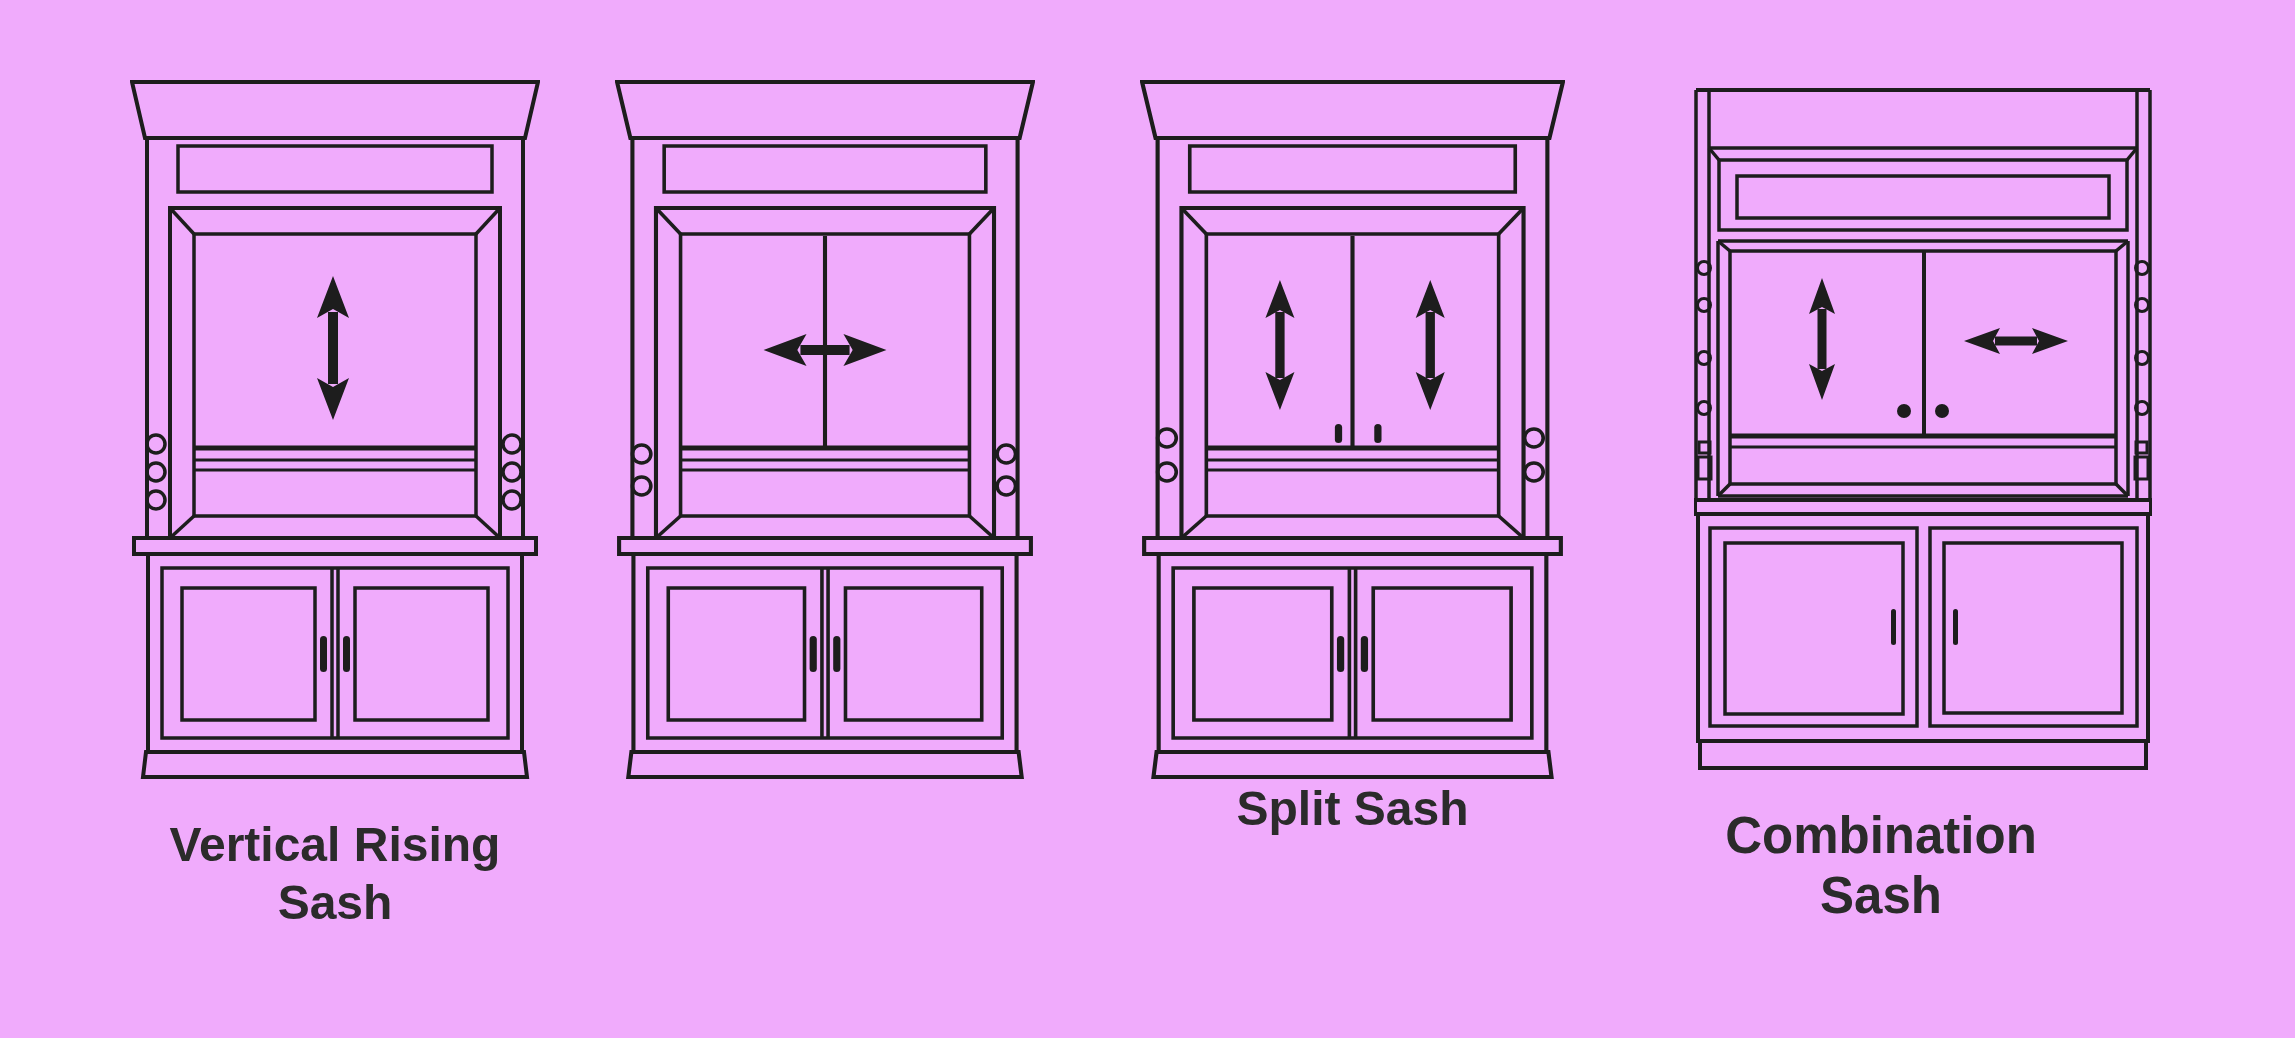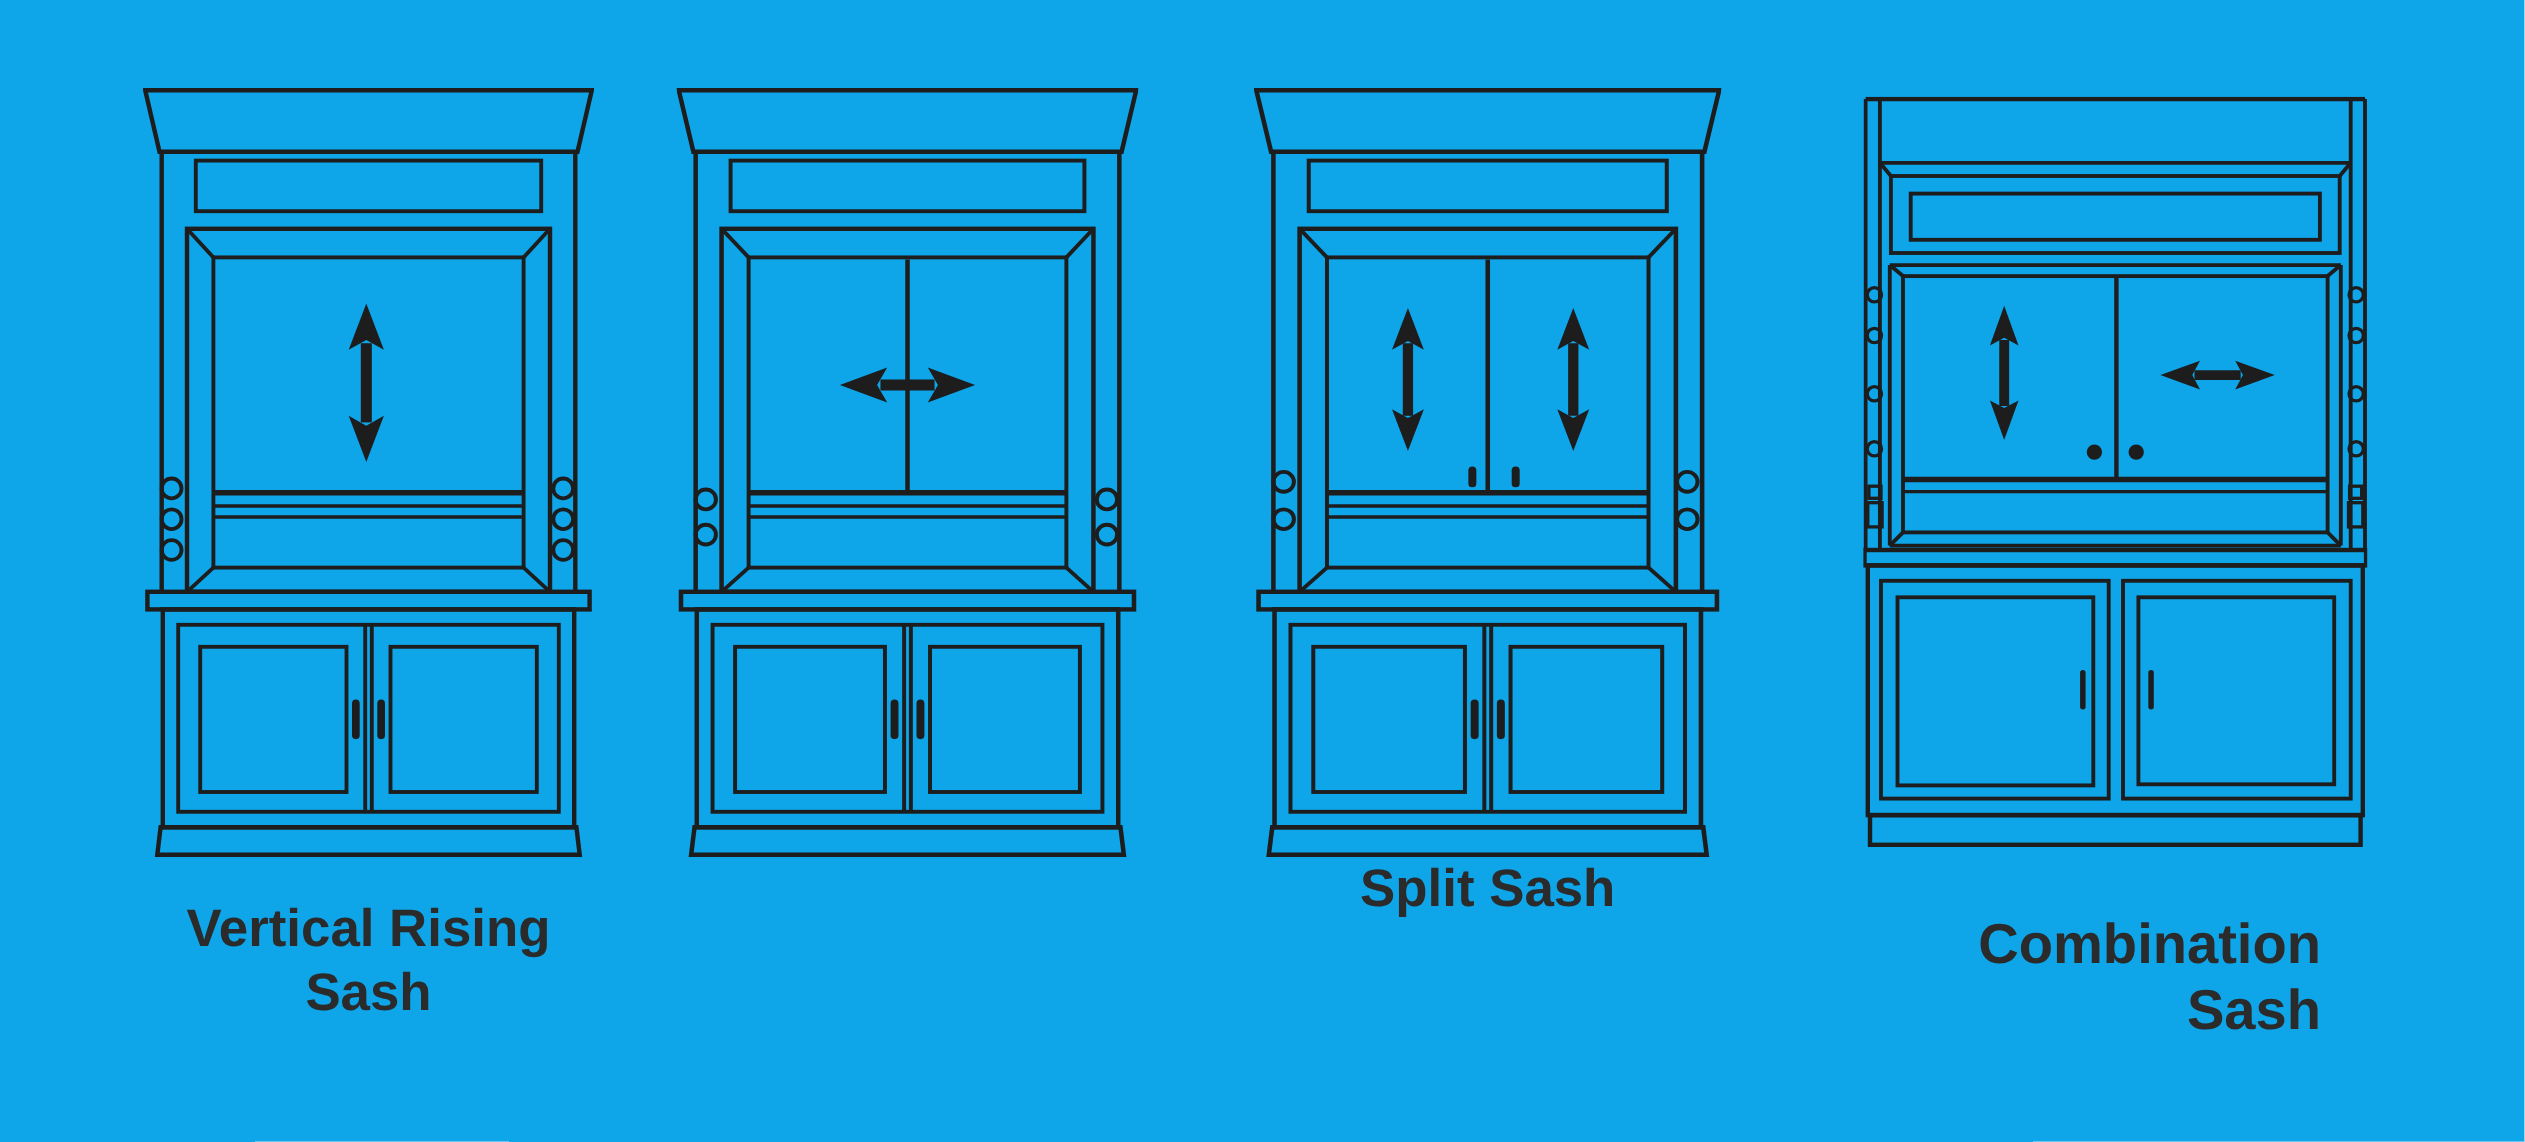--- a/index.html
+++ b/index.html
@@ -1,36 +1,36 @@
 <!DOCTYPE html>
 <html><head>
 <meta charset="utf-8">
 <style>
   html,body{margin:0;padding:0;background:#ffffff;}
   .canvas{
     position:relative;
     width:2295px;height:1038px;
-    background:#0ea5e9;
+    background:#f0abfc;
     overflow:hidden;
     font-family:"Liberation Sans", sans-serif;
   }
   .figure{position:absolute;margin:0;padding:0;}
   .figure svg{display:block;}
   .caption{
     width:100%;
     text-align:center;
     font-weight:700;
     font-size:48px;
     line-height:58px;
     color:#2b2b2b;
     letter-spacing:0;
   }
   .fig1 .caption, .fig2 .caption{margin-top:36px;}
   .fig3 .caption{}
-  .fig4 .caption{margin-top:58px;font-size:51px;line-height:60px;transform:translateX(-42px);text-align:right;}
+  .fig4 .caption{margin-top:36px;font-size:51px;line-height:60px;transform:translateX(-42px);}
   .fig1{left:130px;top:80px;width:410px;}
   .fig2{left:615px;top:80px;width:420px;}
   .fig3{left:1140px;top:80px;width:425px;}
   .fig4{left:1694px;top:88px;width:458px;}
 </style>
 </head>
 <body>
 
 <svg width="0" height="0" style="position:absolute" aria-hidden="true">
   <symbol id="hood-shell" viewBox="0 0 410 700">

